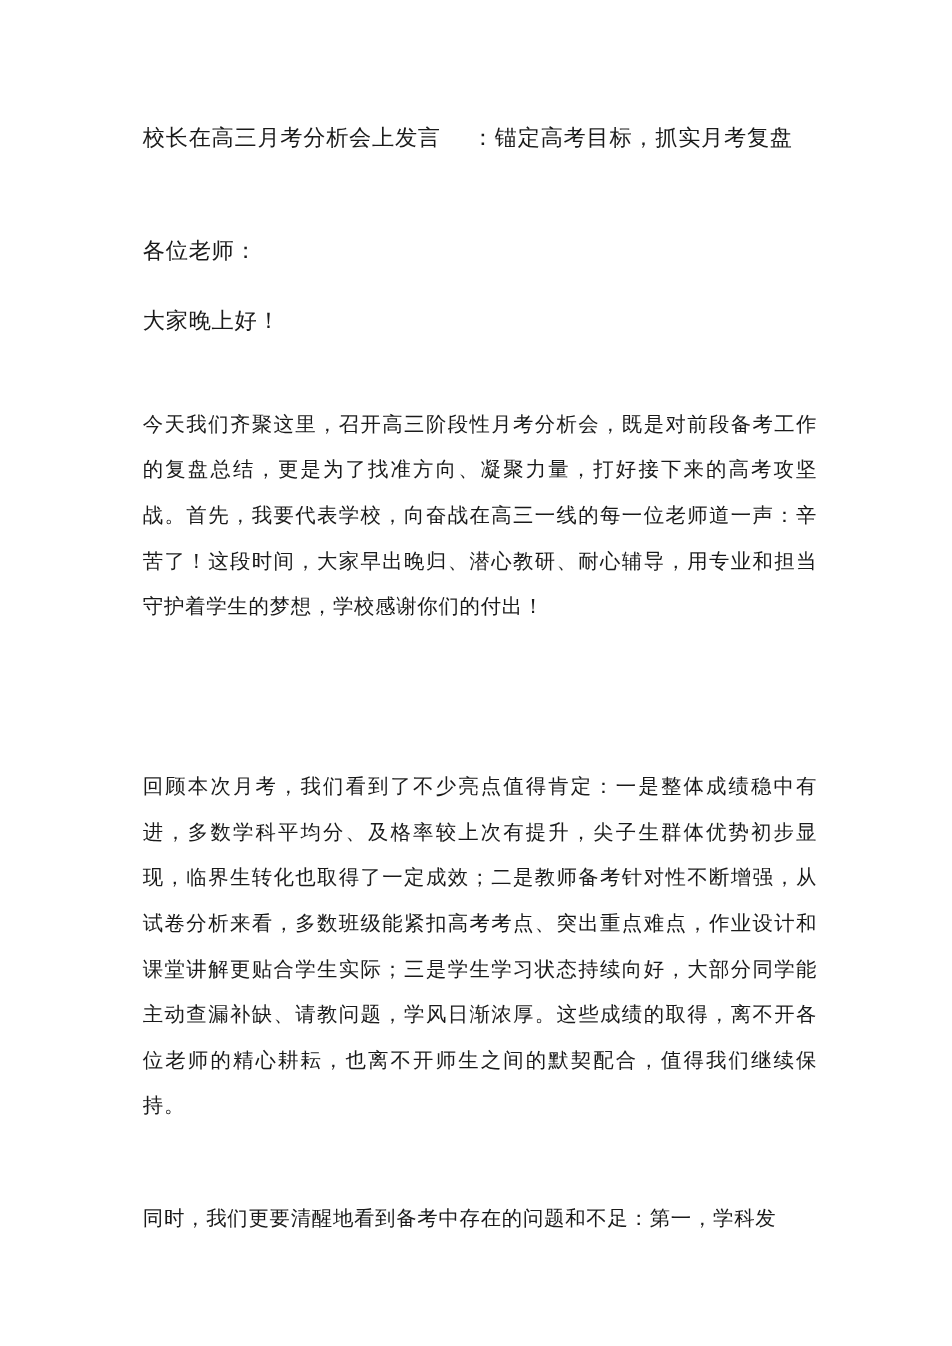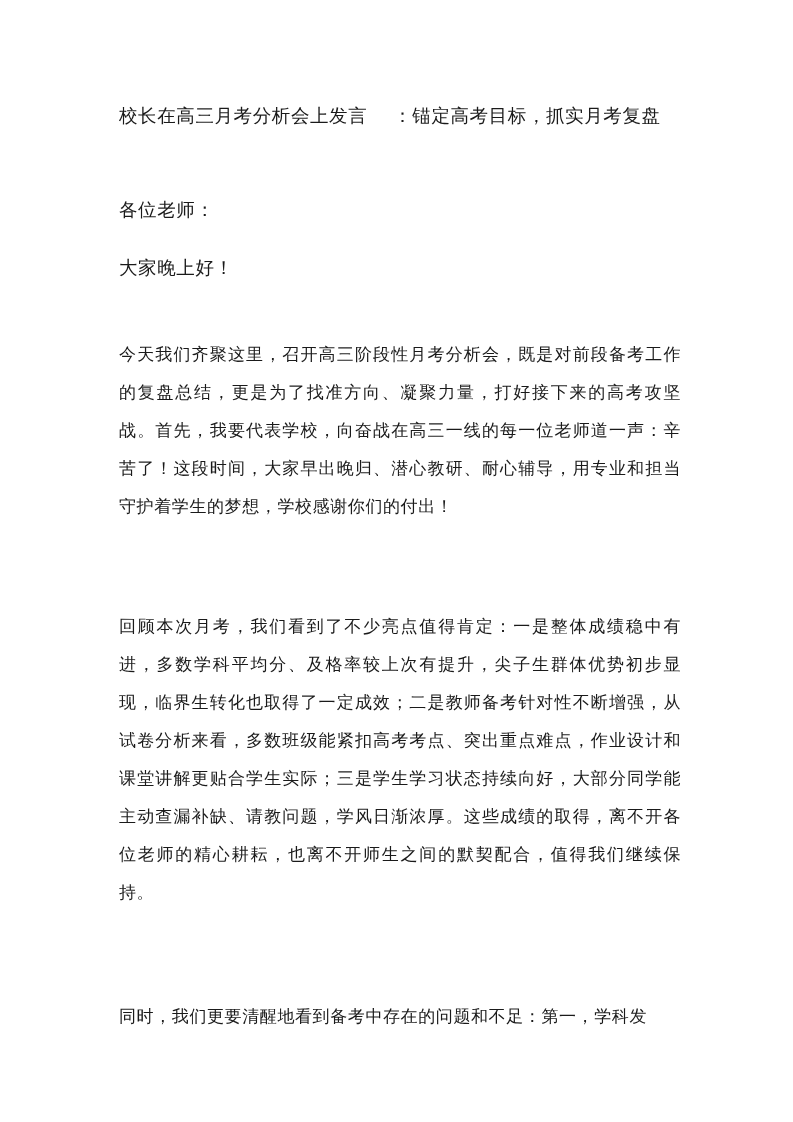--- a/index.html
+++ b/index.html
@@ -41,15 +41,15 @@
     }
   </style>
 </head>
 <body>
 
 <div class="page">
   <div class="line" style="top:104px;">校长在高三月考分析会上发言    ：锚定高考目标，抓实月考复盘</div>
   <div class="line" style="top:186px;margin-top:12px;">各位老师：</div>
   <div class="line" style="top:256px;">大家晚上好！</div>
   <div class="para" style="top:335px;">今天我们齐聚这里，召开高三阶段性月考分析会，既是对前段备考工作的复盘总结，更是为了找准方向、凝聚力量，打好接下来的高考攻坚战。首先，我要代表学校，向奋战在高三一线的每一位老师道一声：辛苦了！这段时间，大家早出晚归、潜心教研、耐心辅导，用专业和担当守护着学生的梦想，学校感谢你们的付出！</div>
-  <div class="para" style="top:607px;">回顾本次月考，我们看到了不少亮点值得肯定：一是整体成绩稳中有进，多数学科平均分、及格率较上次有提升，尖子生群体优势初步显现，临界生转化也取得了一定成效；二是教师备考针对性不断增强，从试卷分析来看，多数班级能紧扣高考考点、突出重点难点，作业设计和课堂讲解更贴合学生实际；三是学生学习状态持续向好，大部分同学能主动查漏补缺、请教问题，学风日渐浓厚。这些成绩的取得，离不开各位老师的精心耕耘，也离不开师生之间的默契配合，值得我们继续保持。</div>
+  <div class="para" style="top:637px;">回顾本次月考，我们看到了不少亮点值得肯定：一是整体成绩稳中有进，多数学科平均分、及格率较上次有提升，尖子生群体优势初步显现，临界生转化也取得了一定成效；二是教师备考针对性不断增强，从试卷分析来看，多数班级能紧扣高考考点、突出重点难点，作业设计和课堂讲解更贴合学生实际；三是学生学习状态持续向好，大部分同学能主动查漏补缺、请教问题，学风日渐浓厚。这些成绩的取得，离不开各位老师的精心耕耘，也离不开师生之间的默契配合，值得我们继续保持。</div>
   <div class="para" style="top:997px;">同时，我们更要清醒地看到备考中存在的问题和不足：第一，学科发</div>
 </div>
 
 </body></html>

